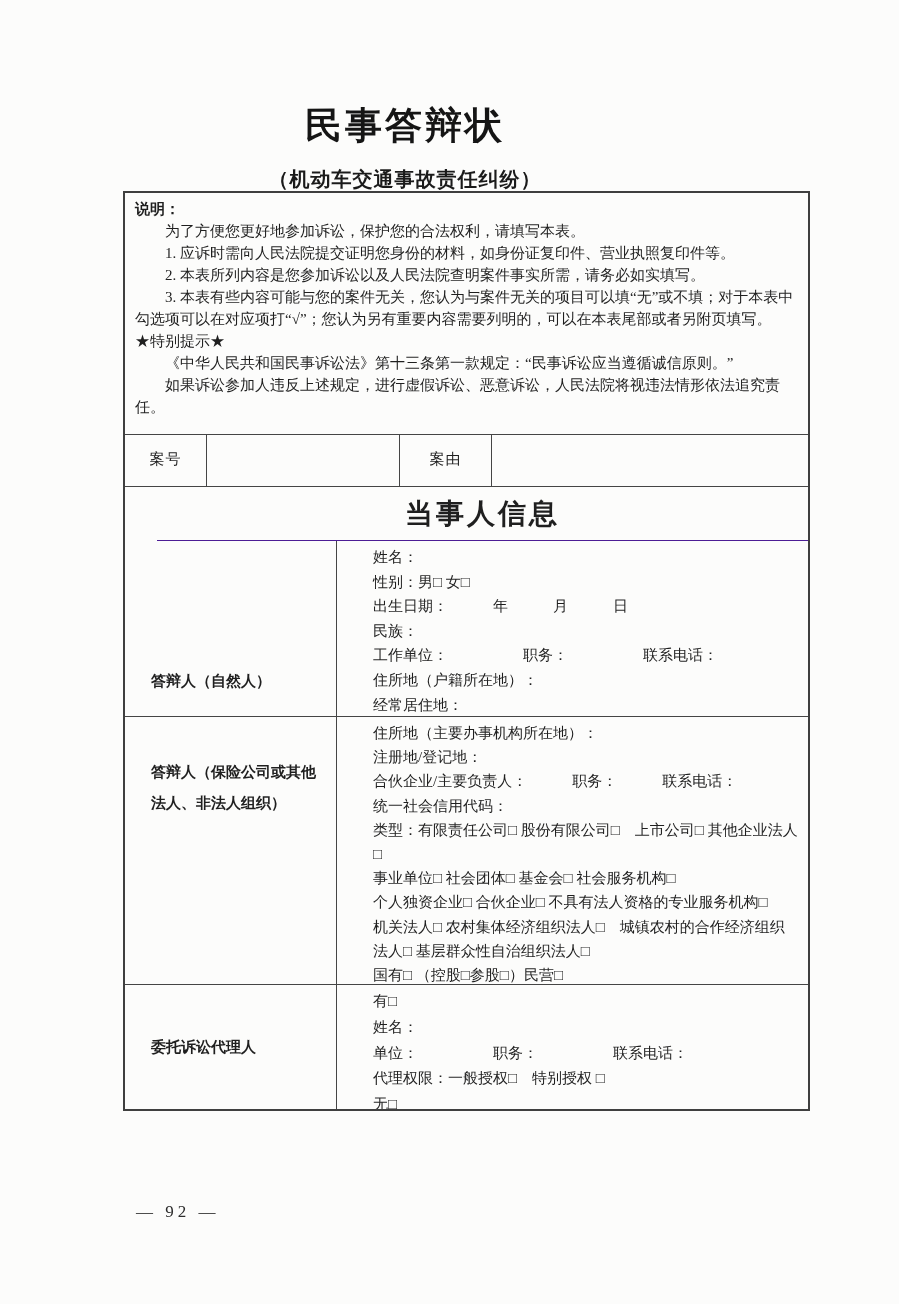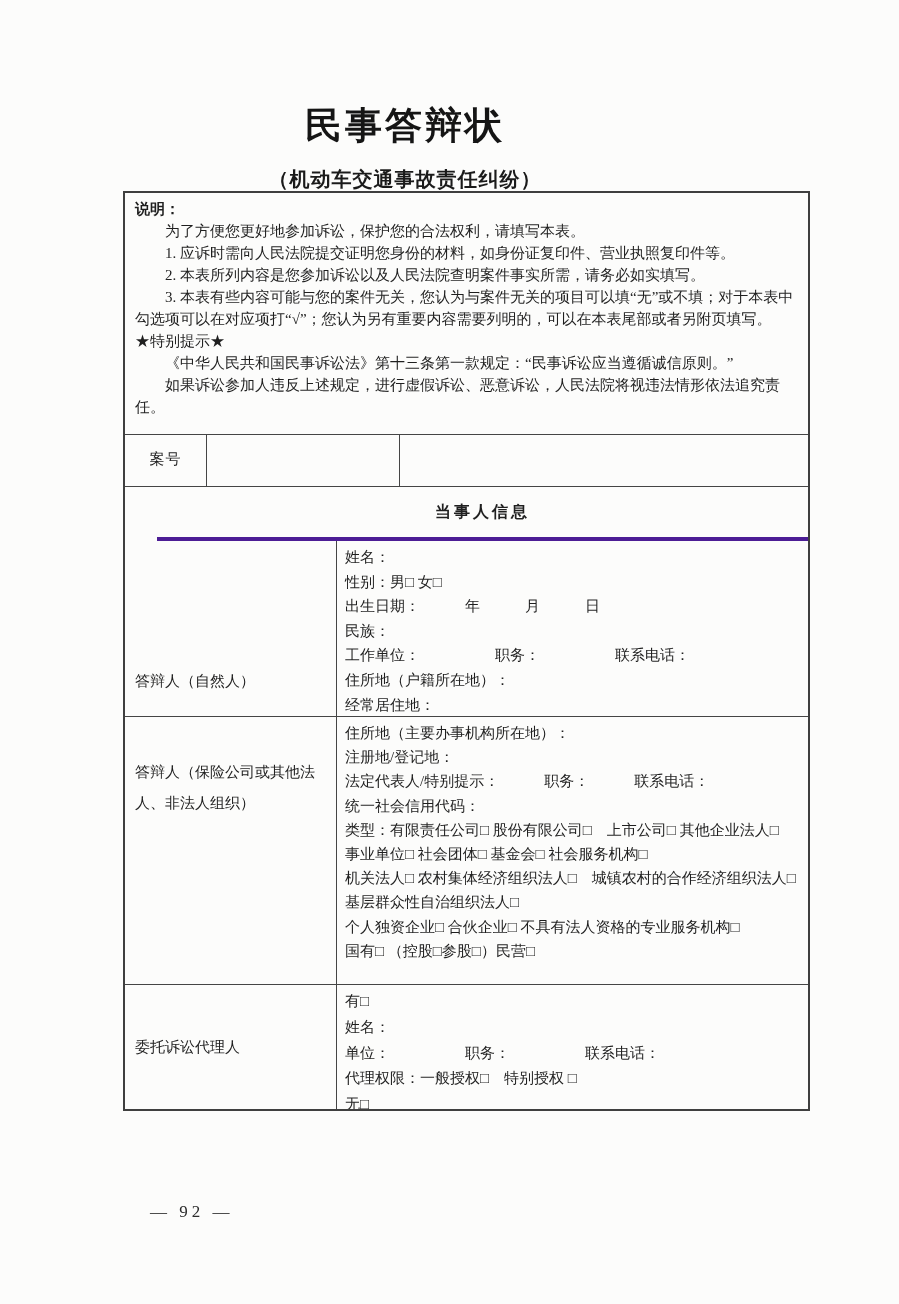--- a/index.html
+++ b/index.html
@@ -53,50 +53,51 @@
     display:flex; align-items:center; justify-content:center;
     border-right:1px solid #454545;
     letter-spacing:1px;
     font-family:Liberation Mono, monospace;
   }
   .case-cell:last-child { border-right:none; }
   
   .section-header {
     height:54px;
     display:flex; align-items:center; justify-content:center;
-    font-size:16px; font-weight:bold; letter-spacing:3px;
-    border-bottom:4px solid #4c1d95;
+    font-size:28px; font-weight:bold; letter-spacing:3px;
+    border-bottom:1px solid #4c1d95;
     margin-left:32px;
   }
   
   .party-row {
     display:grid;
     grid-template-columns:212px 1fr;
     border-bottom:1px solid #454545;
   }
   .party-row:last-child { border-bottom:none; }
   .row-natural { height:176px; }
   .row-org     { height:268px; }
   .row-agent   { height:124px; }
   .party-label {
     border-right:1px solid #454545;
-    padding:0 12px 0 10px;
+    padding:0 12px 0 26px;
     line-height:25px;
+    font-weight:bold;
   }
   .label-bottom { display:flex; align-items:flex-end; padding-bottom:22px; }
   .label-top    { padding-top:40px; line-height:31px; }
   .label-center { display:flex; align-items:center; }
-  .party-content { padding:4px 10px 0 8px; overflow:hidden; }
+  .party-content { padding:4px 10px 0 8px; overflow:hidden;margin-left:28px; }
   .field-line { white-space:pre-wrap; }
   .row-natural .field-line { line-height:24.6px; }
   .row-org     .field-line { line-height:24.2px; }
   .row-agent   .field-line { line-height:25.8px; }
   
   .page-number {
-    position:absolute; left:150px; top:1202px;
+    position:absolute; left:136px; top:1202px;
     font-size:17px; letter-spacing:4px; color:#2c2c2c;
   }
 </style>
 </head>
 <body>
 
 <div class="page">
 
   <div class="doc-header">
     <div class="doc-title">民事答辩状</div>
@@ -112,20 +113,21 @@
       <div class="inst-para">2. 本表所列内容是您参加诉讼以及人民法院查明案件事实所需，请务必如实填写。</div>
       <div class="inst-para">3. 本表有些内容可能与您的案件无关，您认为与案件无关的项目可以填“无”或不填；对于本表中勾选项可以在对应项打“√”；您认为另有重要内容需要列明的，可以在本表尾部或者另附页填写。</div>
       <div class="special-notice">★特别提示★</div>
       <div class="inst-para">《中华人民共和国民事诉讼法》第十三条第一款规定：“民事诉讼应当遵循诚信原则。”</div>
       <div class="inst-para">如果诉讼参加人违反上述规定，进行虚假诉讼、恶意诉讼，人民法院将视违法情形依法追究责任。</div>
     </div>
 
     <div class="case-row">
       <div class="case-cell">案号</div>
       <div class="case-cell"></div>
+      <div class="case-cell">案由</div>
       <div class="case-cell"></div>
     </div>
 
     <div class="section-header">当事人信息</div>
 
     <div class="party-row row-natural">
       <div class="party-label label-bottom">
         <span>答辩人（自然人）</span>
       </div>
       <div class="party-content">
@@ -139,26 +141,26 @@
       </div>
     </div>
 
     <div class="party-row row-org">
       <div class="party-label label-top">
         <span>答辩人（保险公司或其他法人、非法人组织）</span>
       </div>
       <div class="party-content">
         <div class="field-line">住所地（主要办事机构所在地）：</div>
         <div class="field-line">注册地/登记地：</div>
-        <div class="field-line">法定代表人/特别提示：　　　职务：　　　联系电话：</div>
+        <div class="field-line">合伙企业/主要负责人：　　　职务：　　　联系电话：</div>
         <div class="field-line">统一社会信用代码：</div>
         <div class="field-line">类型：有限责任公司□ 股份有限公司□　上市公司□ 其他企业法人□</div>
         <div class="field-line">事业单位□ 社会团体□ 基金会□ 社会服务机构□</div>
+        <div class="field-line">个人独资企业□ 合伙企业□ 不具有法人资格的专业服务机构□</div>
         <div class="field-line">机关法人□ 农村集体经济组织法人□　城镇农村的合作经济组织法人□ 基层群众性自治组织法人□</div>
-        <div class="field-line">个人独资企业□ 合伙企业□ 不具有法人资格的专业服务机构□</div>
         <div class="field-line">国有□ （控股□参股□）民营□</div>
       </div>
     </div>
 
     <div class="party-row row-agent">
       <div class="party-label label-center">
         <span>委托诉讼代理人</span>
       </div>
       <div class="party-content">
         <div class="field-line">有□</div>

